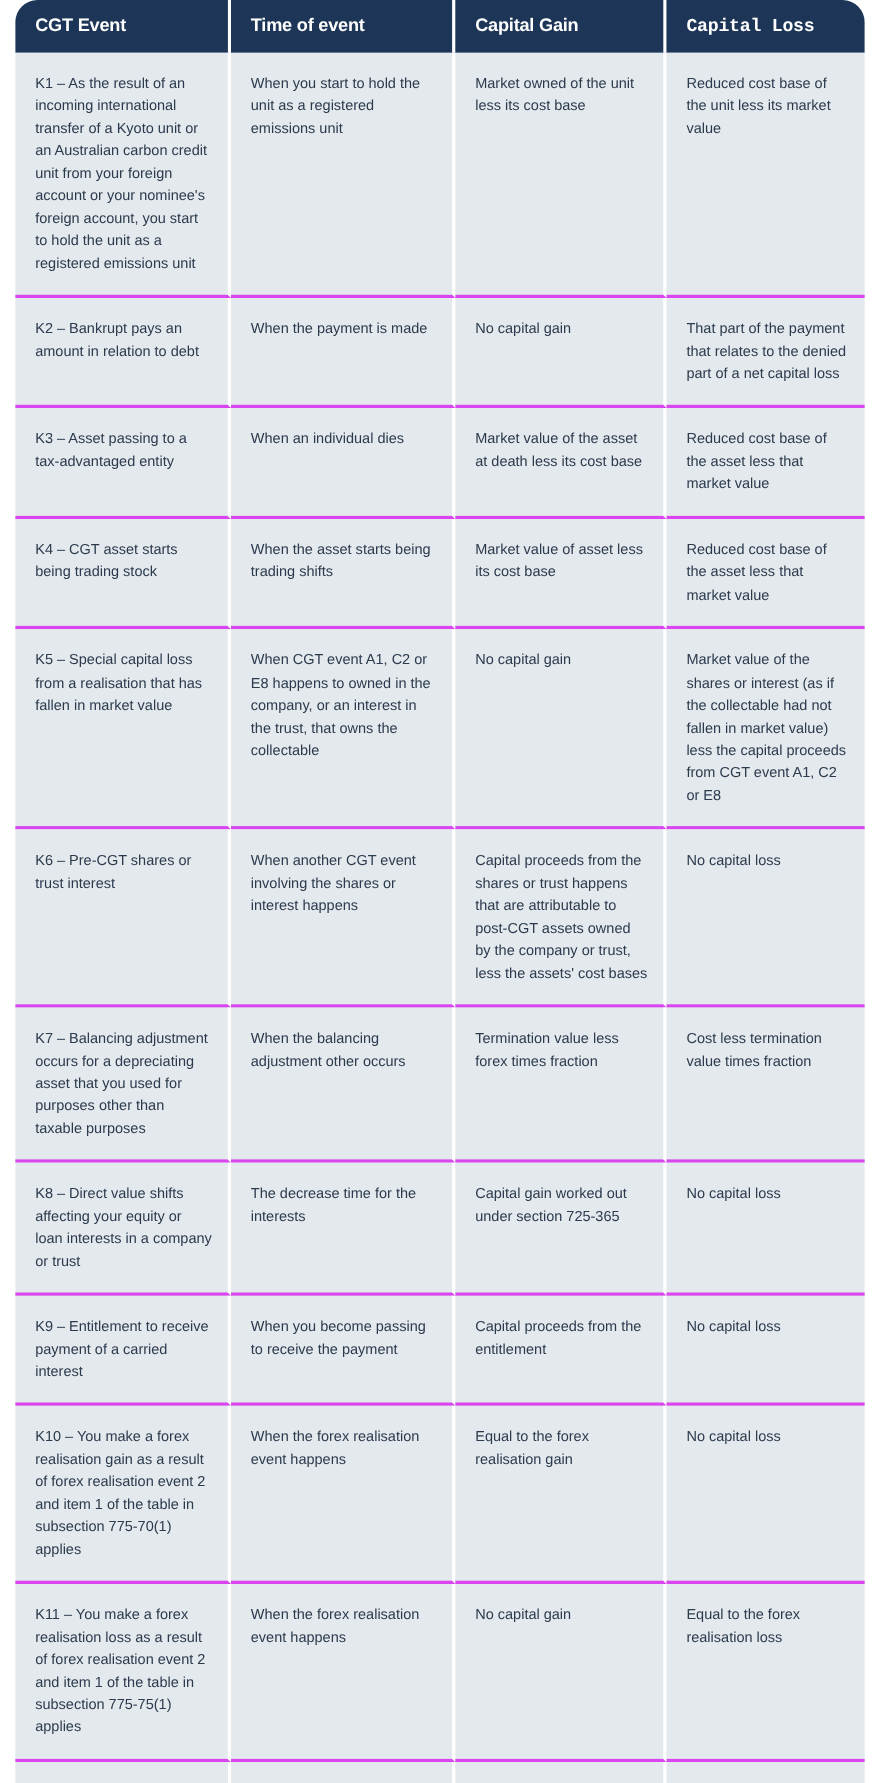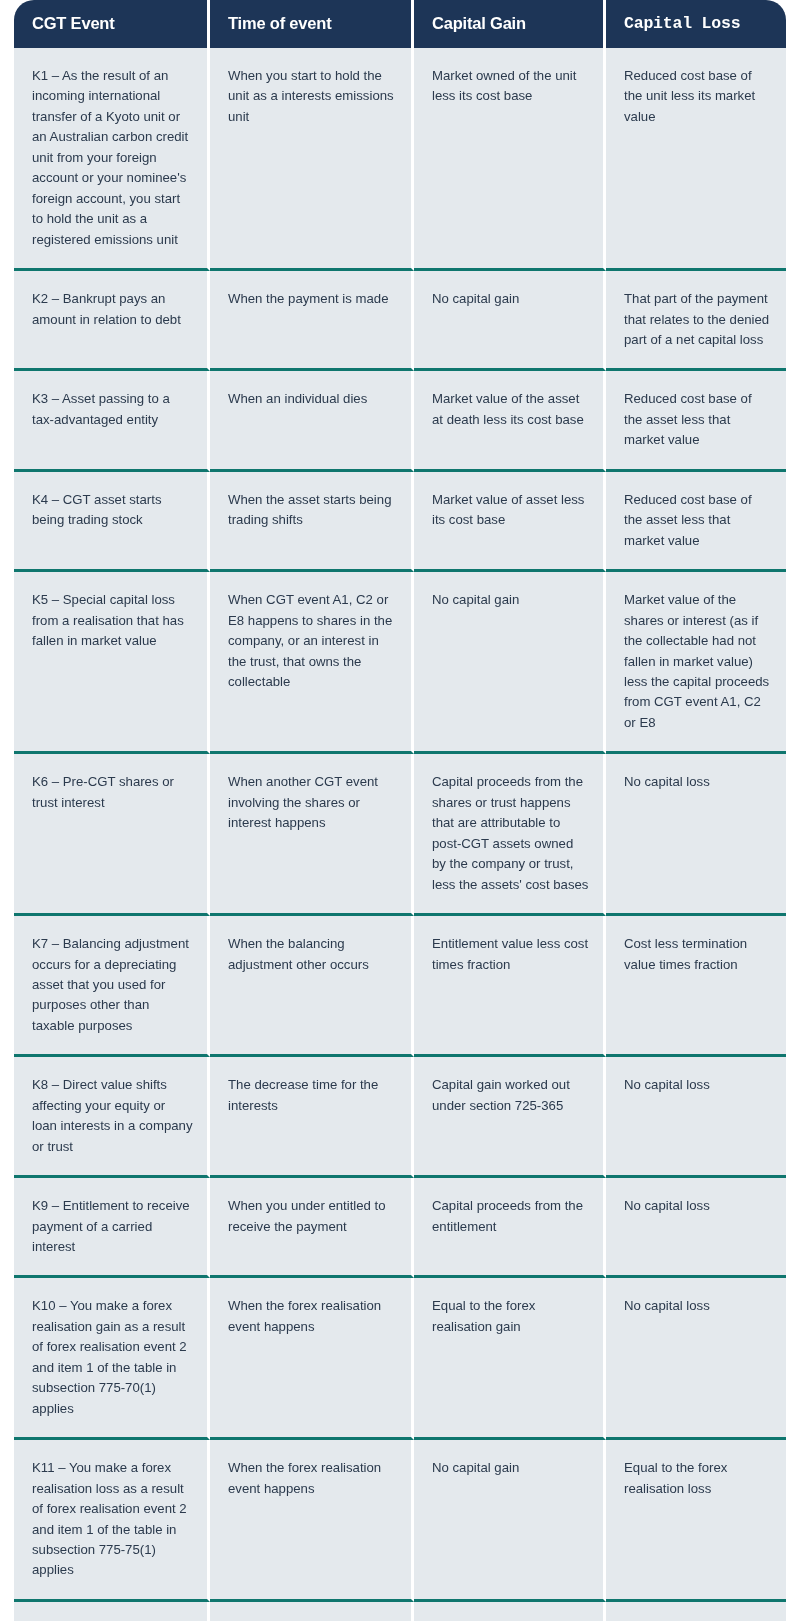--- a/index.html
+++ b/index.html
@@ -58,21 +58,21 @@
 
   
   .cgt-table tbody td {
     background: #e4e9ed;
     color: #2b3a4d;
     font-size: 13.2px;
     line-height: 1.55;
     vertical-align: top;
     padding: 18px 14px 18px 18px;
     border-right: 3px solid #ffffff;
-    border-bottom: 3px solid #0f766e;
+    border-bottom: 3px solid #d946ef;
     word-wrap: break-word;
     overflow-wrap: break-word;
   }
   .cgt-table tbody td:last-child {
     border-right: none;
   }
   .cgt-table tbody tr:last-child td {
     border-bottom: none;
   }
   .cgt-table tbody tr:last-child td.col-event {
@@ -108,21 +108,21 @@
         <th class="col-gain">Capital Gain</th>
         <th class="col-loss">Capital Loss</th>
       </tr>
     </thead>
     <tbody id="table-body">
         <tr>
           <td class="col-event">
             <span class="cell-text">K1 – As the result of an incoming international transfer of a Kyoto unit or an Australian carbon credit unit from your foreign account or your nominee's foreign account, you start to hold the unit as a registered emissions unit</span>
           </td>
           <td class="col-time">
-            <span class="cell-text">When you start to hold the unit as a interests emissions unit</span>
+            <span class="cell-text">When you start to hold the unit as a registered emissions unit</span>
           </td>
           <td class="col-gain">
             <span class="cell-text">Market owned of the unit less its cost base</span>
           </td>
           <td class="col-loss">
             <span class="cell-text">Reduced cost base of the unit less its market value</span>
           </td>
         </tr>
         <tr>
           <td class="col-event">
@@ -164,21 +164,21 @@
           </td>
           <td class="col-loss">
             <span class="cell-text">Reduced cost base of the asset less that market value</span>
           </td>
         </tr>
         <tr>
           <td class="col-event">
             <span class="cell-text">K5 – Special capital loss from a realisation that has fallen in market value</span>
           </td>
           <td class="col-time">
-            <span class="cell-text">When CGT event A1, C2 or E8 happens to shares in the company, or an interest in the trust, that owns the collectable</span>
+            <span class="cell-text">When CGT event A1, C2 or E8 happens to owned in the company, or an interest in the trust, that owns the collectable</span>
           </td>
           <td class="col-gain">
             <span class="cell-text">No capital gain</span>
           </td>
           <td class="col-loss">
             <span class="cell-text">Market value of the shares or interest (as if the collectable had not fallen in market value) less the capital proceeds from CGT event A1, C2 or E8</span>
           </td>
         </tr>
         <tr>
           <td class="col-event">
@@ -195,21 +195,21 @@
           </td>
         </tr>
         <tr>
           <td class="col-event">
             <span class="cell-text">K7 – Balancing adjustment occurs for a depreciating asset that you used for purposes other than taxable purposes</span>
           </td>
           <td class="col-time">
             <span class="cell-text">When the balancing adjustment other occurs</span>
           </td>
           <td class="col-gain">
-            <span class="cell-text">Entitlement value less cost times fraction</span>
+            <span class="cell-text">Termination value less forex times fraction</span>
           </td>
           <td class="col-loss">
             <span class="cell-text">Cost less termination value times fraction</span>
           </td>
         </tr>
         <tr>
           <td class="col-event">
             <span class="cell-text">K8 – Direct value shifts affecting your equity or loan interests in a company or trust</span>
           </td>
           <td class="col-time">
@@ -220,21 +220,21 @@
           </td>
           <td class="col-loss">
             <span class="cell-text">No capital loss</span>
           </td>
         </tr>
         <tr>
           <td class="col-event">
             <span class="cell-text">K9 – Entitlement to receive payment of a carried interest</span>
           </td>
           <td class="col-time">
-            <span class="cell-text">When you under entitled to receive the payment</span>
+            <span class="cell-text">When you become passing to receive the payment</span>
           </td>
           <td class="col-gain">
             <span class="cell-text">Capital proceeds from the entitlement</span>
           </td>
           <td class="col-loss">
             <span class="cell-text">No capital loss</span>
           </td>
         </tr>
         <tr>
           <td class="col-event">

